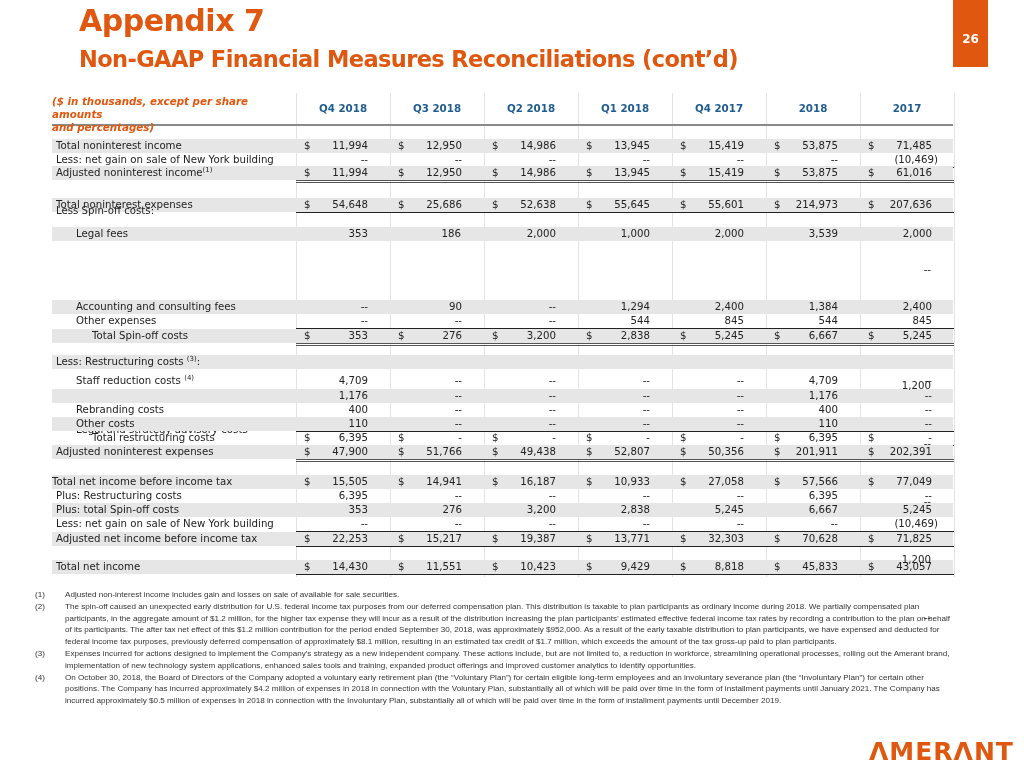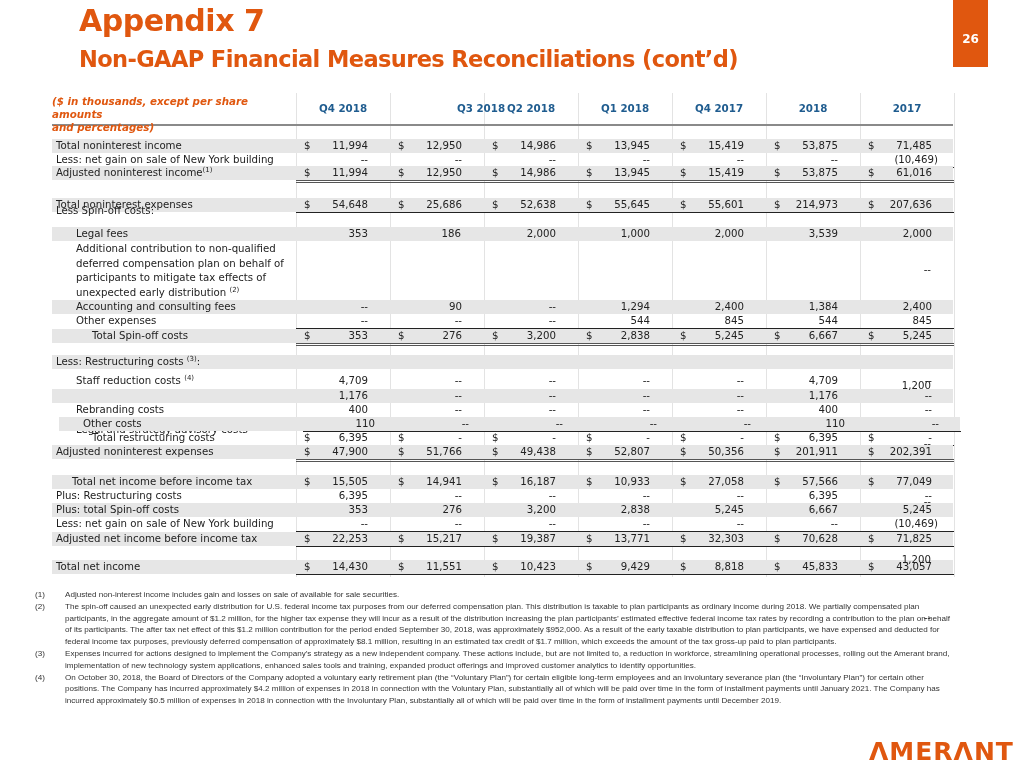--- a/index.html
+++ b/index.html
@@ -57,21 +57,21 @@
       <div class="vline" style="left: 808px;"></div>
       <div class="vline" style="left: 902px;"></div>
     </div>
   <div class="hdr">
     <div class="hdr-label">
       <div>($ in thousands, except per share amounts</div>
       <div style="display:inline-block;">and percentages)</div>
     </div>
     <div id="hdr-cols">
         <div class="hdr-col" style="left: 244px;">Q4 2018</div>
-        <div class="hdr-col" style="left: 338px; margin-left: 44px;">Q3 2018</div>
+        <div class="hdr-col" style="left: 338px;">Q3 2018</div>
         <div class="hdr-col" style="left: 432px;">Q2 2018</div>
         <div class="hdr-col" style="left: 526px;">Q1 2018</div>
         <div class="hdr-col" style="left: 620px;">Q4 2017</div>
         <div class="hdr-col" style="left: 714px;">2018</div>
         <div class="hdr-col" style="left: 808px;">2017</div>
       </div>
   </div>
   <div id="rows">
       <div class="row shade" style="top: 46px;">
         <span class="lbl" style="left: 4px;"><span>Total noninterest income</span></span>
@@ -364,21 +364,21 @@
         <div class="cell" style="left: 620px;">
           <span class="num">--</span>
         </div>
         <div class="cell" style="left: 714px;">
           <span class="num">400</span>
         </div>
         <div class="cell" style="left: 808px;">
           <span class="num">--</span>
         </div>
       </div>
-      <div class="row shade" style="top: 324px; margin-left: 7px;">
+      <div class="row shade" style="top: 324px;">
         <span class="lbl" style="left: 24px;"><span>Other costs</span></span>
         <div class="cell ulbot" style="left: 244px;">
           <span class="num">110</span>
         </div>
         <div class="cell ulbot" style="left: 338px;">
           <span class="num">--</span>
         </div>
         <div class="cell ulbot" style="left: 432px;">
           <span class="num">--</span>
         </div>
@@ -451,21 +451,21 @@
         <div class="cell dbl" style="left: 714px;">
           <span class="dol">$</span>
           <span class="num">201,911</span>
         </div>
         <div class="cell dbl" style="left: 808px;">
           <span class="dol">$</span>
           <span class="num">202,391</span>
         </div>
       </div>
       <div class="row shade" style="top: 382px;">
-        <span class="lbl" style="left: 20px;"><span>Total net income before income tax</span></span>
+        <span class="lbl" style="left: 0;"><span>Total net income before income tax</span></span>
         <div class="cell" style="left: 244px;">
           <span class="dol">$</span>
           <span class="num">15,505</span>
         </div>
         <div class="cell" style="left: 338px;">
           <span class="dol">$</span>
           <span class="num">14,941</span>
         </div>
         <div class="cell" style="left: 432px;">
           <span class="dol">$</span>
@@ -616,26 +616,20 @@
         <div class="cell ulbot" style="left: 714px;">
           <span class="dol">$</span>
           <span class="num">45,833</span>
         </div>
         <div class="cell ulbot" style="left: 808px;">
           <span class="dol">$</span>
           <span class="num">43,057</span>
         </div>
       </div>
       <div class="multi" style="top: 148px;">
-        <div class="lbl">
-          <div>Additional contribution to non-qualified</div>
-          <div>deferred compensation plan on behalf of</div>
-          <div>participants to mitigate tax effects of</div>
-          <div>unexpected early distribution <sup>(2)</sup></div>
-        </div>
         <div class="cell" style="left: 244px; height: 58px; line-height: 58px;">
           <span class="num">--</span>
         </div>
         <div class="cell" style="left: 338px; height: 58px; line-height: 58px;">
           <span class="num">--</span>
         </div>
         <div class="cell" style="left: 432px; height: 58px; line-height: 58px;">
           <span class="num">1,200</span>
         </div>
         <div class="cell" style="left: 526px; height: 58px; line-height: 58px;">

